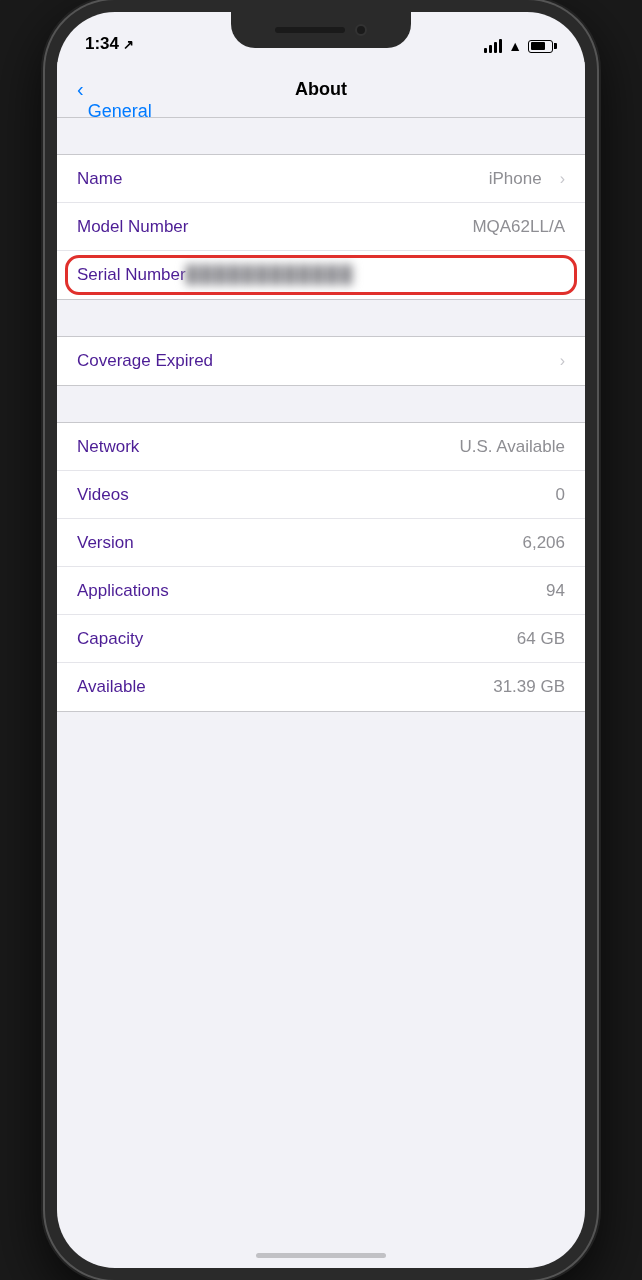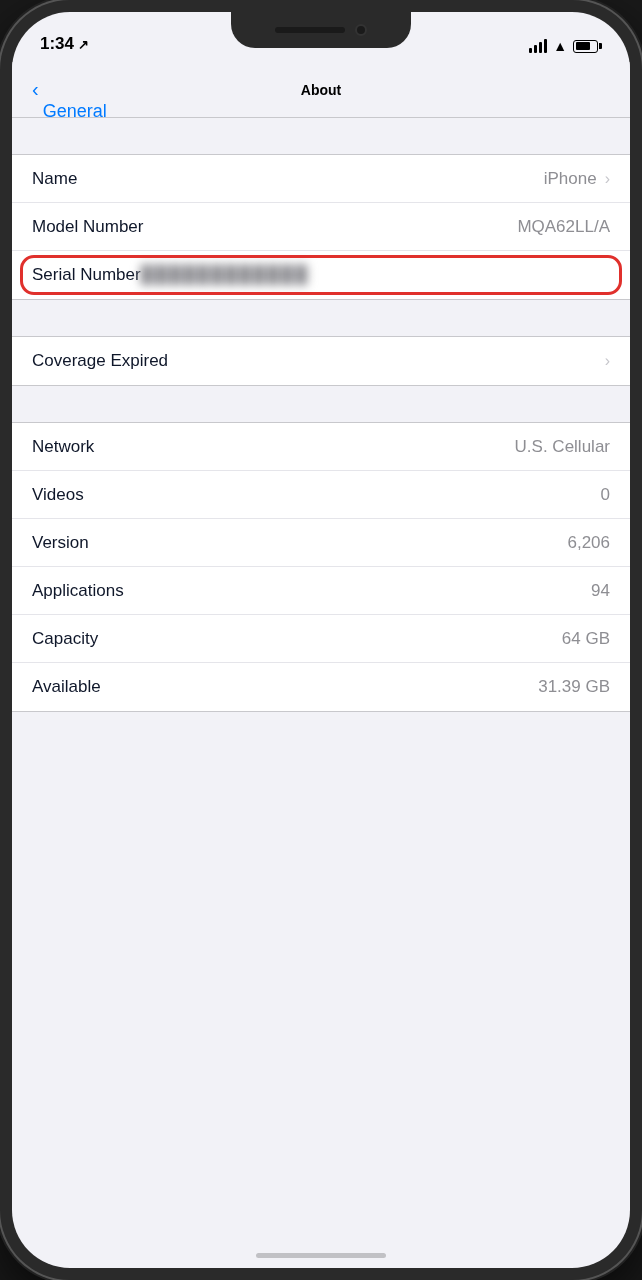--- a/index.html
+++ b/index.html
@@ -7,21 +7,21 @@
     body {
       background: #1a1a1a;
       display: flex;
       justify-content: center;
       align-items: center;
       min-height: 100vh;
       font-family: -apple-system, 'SF Pro Text', 'Helvetica Neue', sans-serif;
     }
 
     .phone-frame {
-      width: 642px;
+      width: 552px;
       height: 1280px;
       background: #2a2a2a;
       border-radius: 70px;
       position: relative;
       box-shadow:
         0 0 0 2px #555,
         0 0 0 4px #222,
         0 20px 60px rgba(0,0,0,0.8);
       overflow: hidden;
     }
@@ -179,21 +179,21 @@
       color: #007aff;
     }
 
     .nav-back-label {
       font-size: 18px;
       color: #007aff;
       margin-top: 44px;
     }
 
     .nav-title {
-      font-size: 14px;
+      font-size: 18px;
       font-weight: 700;
       color: #000;
     }
 
     
     .content {
       position: absolute;
       top: 106px;
       left: 0;
       right: 0;
@@ -221,29 +221,29 @@
       border-bottom: 1px solid #e5e5ea;
       min-height: 48px;
     }
 
     .settings-row:last-child {
       border-bottom: none;
     }
 
     .row-label {
       font-size: 17px;
-      color: #0f172a;
+      color: #4c1d95;
     }
 
     .row-value {
       font-size: 17px;
       color: #8e8e93;
       display: flex;
       align-items: center;
-      gap: 8px;
+      gap: 18px;
     }
 
     .row-chevron {
       color: #c7c7cc;
       font-size: 16px;
     }
 
     
     .serial-number-row {
       display: flex;
@@ -367,21 +367,21 @@
           <span class="row-label">Coverage Expired</span>
           <span class="row-chevron">›</span>
         </div>
       </div>
 
       <div class="section-gap"></div>
 
       <div class="settings-group">
         <div class="settings-row">
           <span class="row-label">Network</span>
-          <span class="row-value">U.S. Cellular</span>
+          <span class="row-value">U.S. Available</span>
         </div>
         <div class="settings-row">
           <span class="row-label">Videos</span>
           <span class="row-value">0</span>
         </div>
         <div class="settings-row">
           <span class="row-label">Version</span>
           <span class="row-value">6,206</span>
         </div>
         <div class="settings-row">

